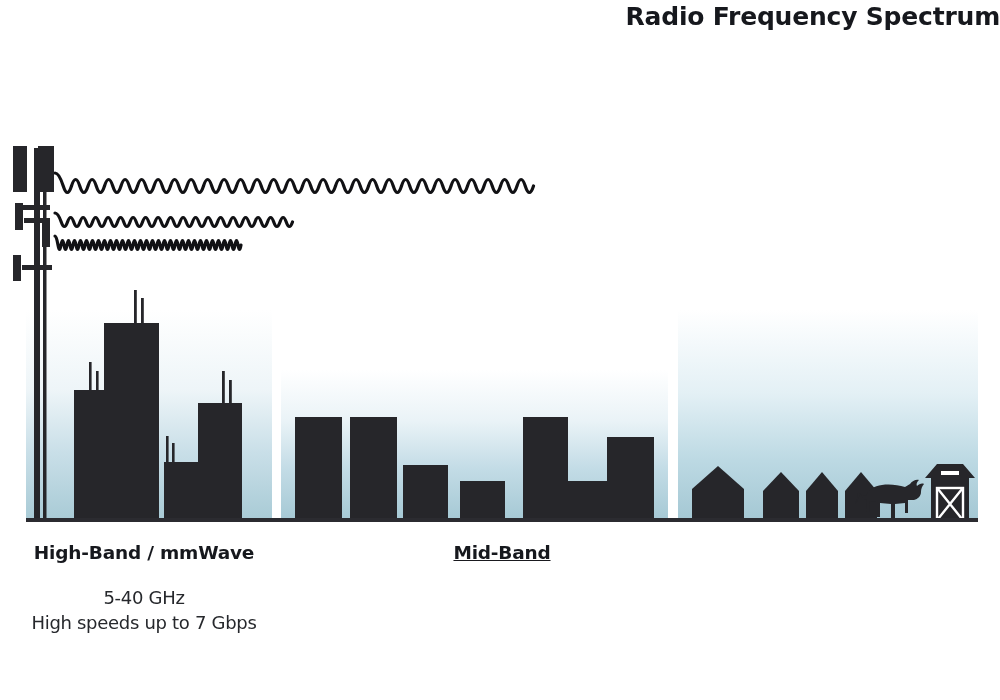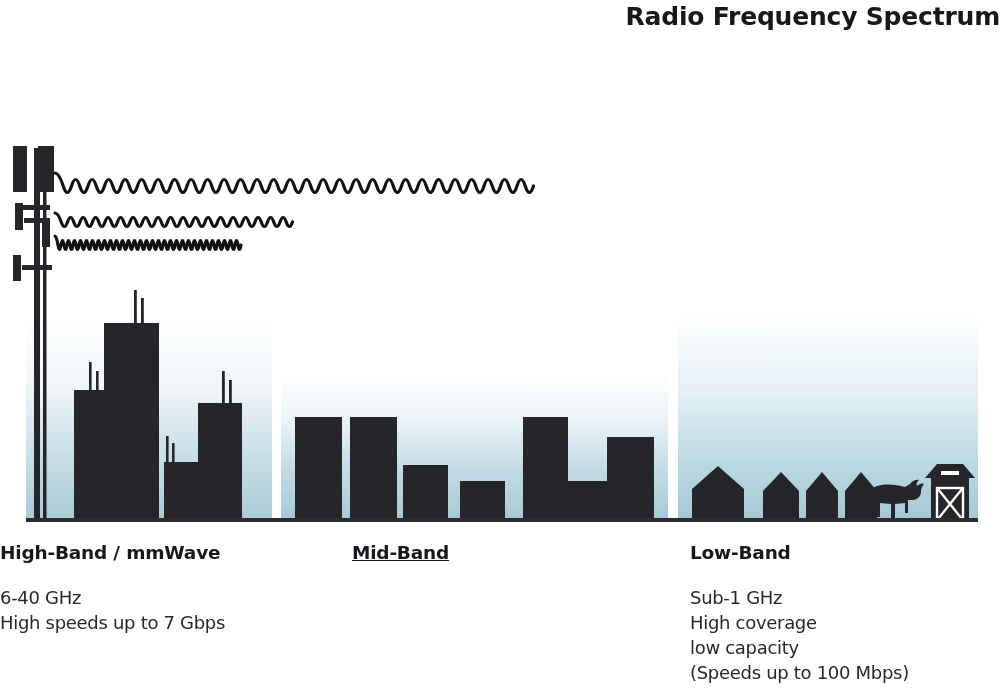--- a/index.html
+++ b/index.html
@@ -56,21 +56,21 @@
   #captions {
     position: absolute;
     left: 0;
     top: 542px;
     width: 1000px;
     height: 158px;
   }
   .caption-col {
     position: absolute;
     top: 0;
-    text-align: left;
+    text-align: center;
   }
   .caption-col.col-high  { left: 0px;   width: 288px; }
   .caption-col.col-mid   { left: 352px; width: 300px; text-decoration: underline; }
   .caption-col.col-low   { left: 690px; width: 310px; }
 
   .band-name {
     font-size: 18.5px;
     font-weight: bold;
     color: #16181d;
     font-family: "DejaVu Sans", "Liberation Sans", sans-serif;
@@ -290,33 +290,24 @@
 
       <rect x="26" y="518" width="952" height="4" fill="#2b2b30"></rect>
     </svg>
   </div>
 
   <div id="captions">
 
     <div class="caption-col col-high">
       <div class="band-name">High-Band / mmWave</div>
       <div class="band-lines">
-        <div>6-40 GHz</div>
+        <div>5-40 GHz</div>
         <div>High speeds up to 7 Gbps</div>
       </div>
     </div>
 
     <div class="caption-col col-mid">
       <div class="band-name">Mid-Band</div>
     </div>
 
-    <div class="caption-col col-low">
-      <div class="band-name">Low-Band</div>
-      <div class="band-lines">
-        <div>Sub-1 GHz</div>
-        <div>High coverage</div>
-        <div>low capacity</div>
-        <div>(Speeds up to 100 Mbps)</div>
-      </div>
-    </div>
 
   </div>
 </div>
 
 </body></html>

